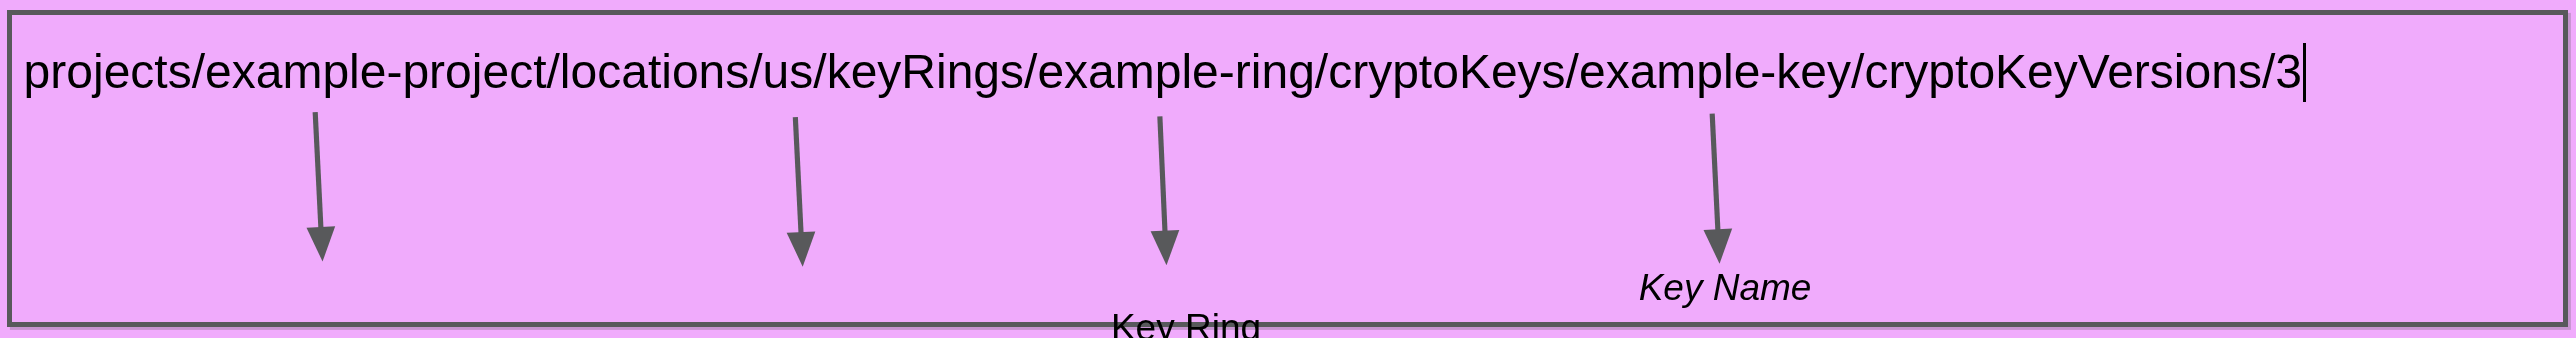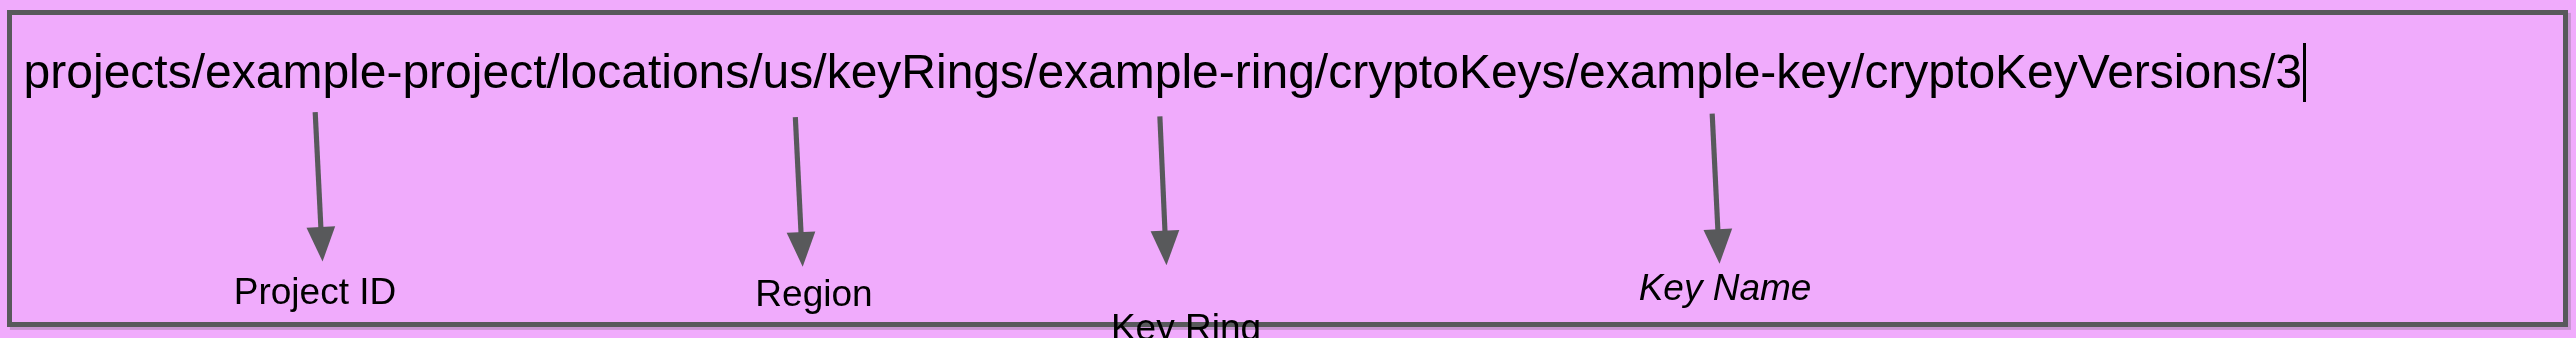--- a/index.html
+++ b/index.html
@@ -82,19 +82,17 @@
           <line x1="1575" y1="158" x2="1582.041546858838" y2="316.04360727614386" stroke="#58595b" stroke-width="7"></line>
           <polygon points="1584,360 1562.4273419147771,313.91453132344134 1601.3886900109223,312.17862967559324" fill="#58595b"></polygon>
         </g>
         <g>
           <line x1="2325" y1="154" x2="2332.8457239804798" y2="314.0527692017834" stroke="#58595b" stroke-width="7"></line>
           <polygon points="2335,358 2313.2222278753934,312.0111030651015 2352.175455173813,310.10163113870846" fill="#58595b"></polygon>
         </g>
       </g>
   </svg>
 
-  <div class="anno-label l0" style="color: rgb(0, 0, 0);">Project ID</div>
-  <div class="anno-label l1" style="color: rgb(0, 0, 0);">Region</div>
   <div class="anno-label l2" style="color: rgb(0, 0, 0); margin-top: 28px;">Key Ring</div>
   <div class="anno-label l3" style="color: rgb(0, 0, 0);">Key Name</div>
 
 </div>
 
 
 </body></html>

